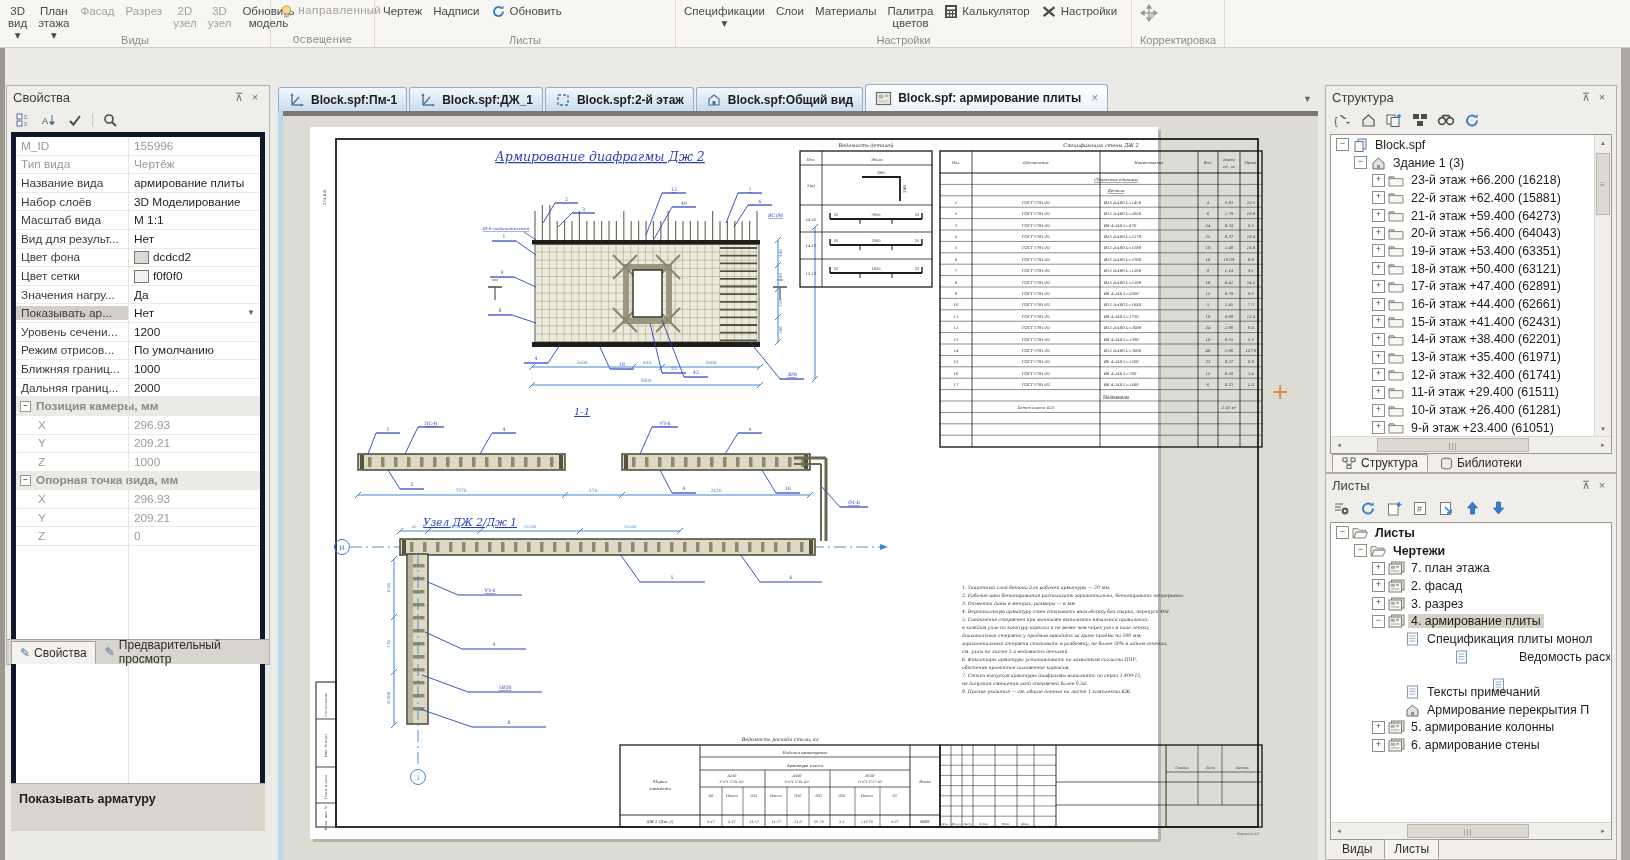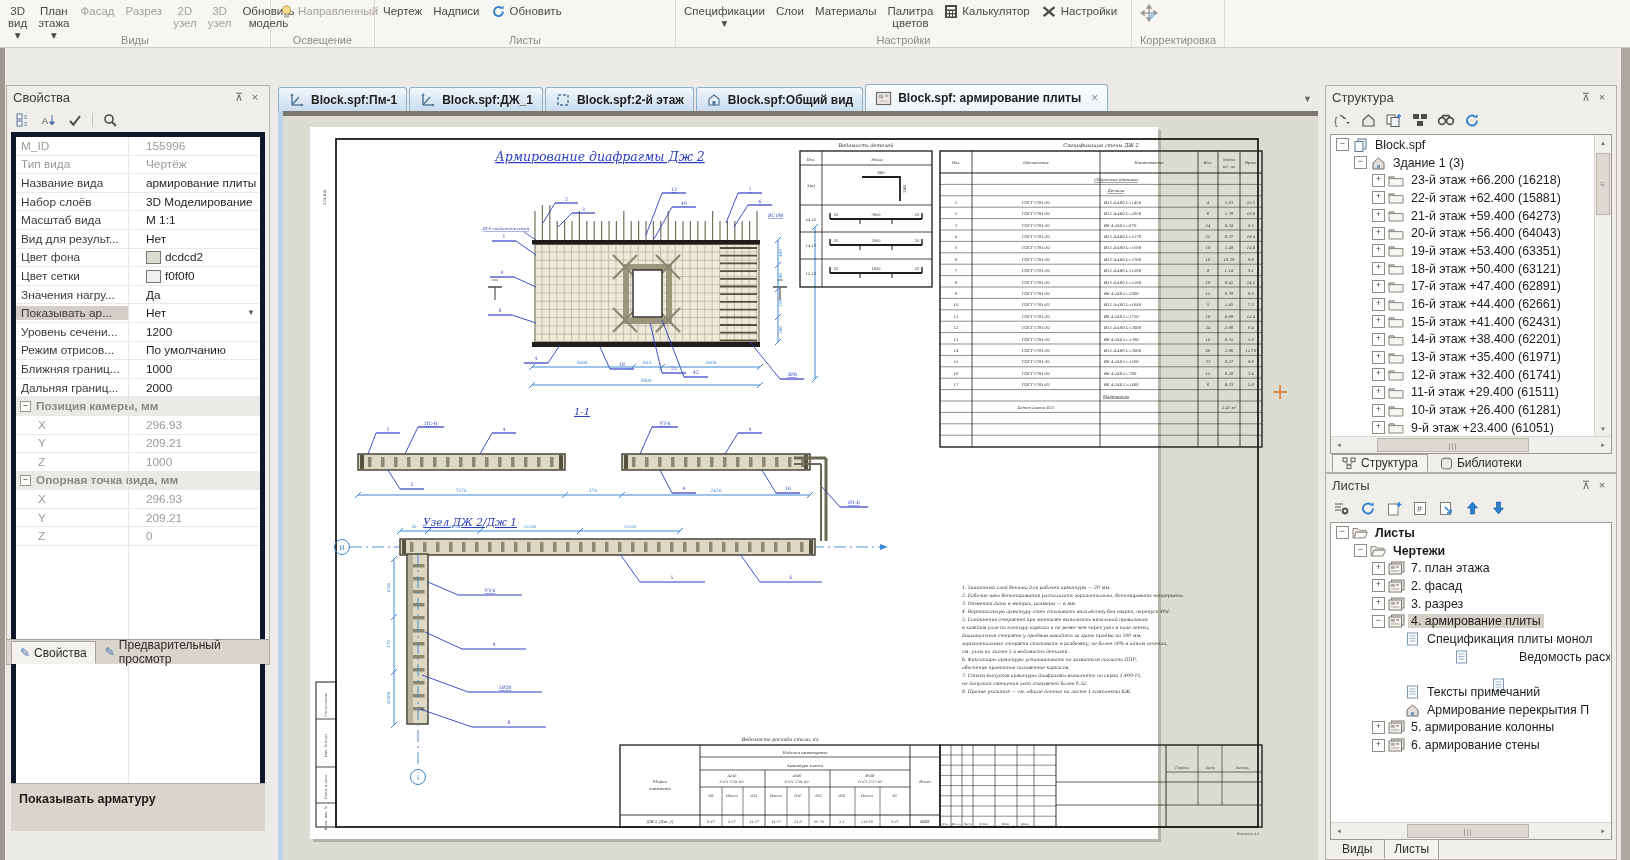--- a/index.html
+++ b/index.html
@@ -24,21 +24,21 @@
   .pbtn{width:16px;height:14px;text-align:center;font-size:11px;color:#6c6a66;line-height:14px;cursor:default}
   .ptools{height:24px;display:flex;align-items:center;gap:8px;padding:0 7px}
   .tico{width:18px;height:16px;display:inline-flex;align-items:center;justify-content:center;font-size:12px;color:#5c5a56}
   .tsep{width:1px;height:14px;background:#c9c6c1}
   
   .pgrid{position:absolute;left:4px;right:4px;background:#fff;border:5px solid #0f172a;overflow:hidden}
   .pgrid:after{content:"";position:absolute;left:112px;top:0;bottom:0;width:1px;background:#e7e5e1}
   .prow{display:flex;height:17.6px;border-bottom:1px solid #ebe9e5;font-size:11.8px;align-items:center;position:relative}
   .pname{width:112px;flex:0 0 112px;padding-left:5px;box-sizing:border-box;color:#3b3a37;
          white-space:nowrap;overflow:hidden}
-  .pval{flex:1;padding-left:18px;color:#201f1d;white-space:nowrap;overflow:hidden;display:flex;align-items:flex-end;gap:4px}
+  .pval{flex:1;padding-left:6px;color:#201f1d;white-space:nowrap;overflow:hidden;display:flex;align-items:flex-end;gap:4px}
   .prow.muted .pname,.prow.muted .pval{color:#9c9a96}
   .prow.sel .pname{background:#d2cfc9}
   .psec{display:flex;align-items:center;height:17.6px;background:#eceae6;border-bottom:1px solid #ebe9e5;
         font-size:11.8px;font-weight:bold;color:#8c8a85;gap:5px;padding-left:4px}
   .pbox{width:9px;height:9px;border:1px solid #9a978f;background:#fff;font-size:8px;line-height:7px;
         text-align:center;color:#6c6a66;flex:0 0 9px}
   .swatch{width:13px;height:11px;border:1px solid #777;display:inline-block}
   .ddarr{position:absolute;right:2px;top:2px;width:14px;height:13px;color:#5f5d59;font-size:8px;
          text-align:center;line-height:13px}
   .pdesc{position:absolute;left:4px;right:4px;background:#d8d5cd;border-top:1px solid #b3b0ab;
@@ -103,21 +103,21 @@
         <div class="ritem muted"><span>Разрез</span></div>
         <div class="ritem muted"><span>2D
 узел</span></div>
         <div class="ritem muted"><span>3D
 узел</span></div>
         <div class="ritem"><span>Обновить
 модель</span></div>
       </div>
       <div class="rlabel">Виды</div>
     </div>
-    <div class="rgroup" style="width: 103px;">
+    <div class="rgroup" style="width: 103px; font-family: Liberation Mono, monospace;">
       <div class="ritems">
         <div class="ritem muted"><span class="ric"><svg width="15" height="16" viewBox="0 0 15 16">
               <circle cx="7.5" cy="6" r="4.2" fill="#f5dd8a" stroke="#b9a04e"></circle>
               <rect x="5.5" y="10" width="4" height="3" fill="#c9c6c0" stroke="#8f8d87" stroke-width=".6"></rect>
             </svg></span><span>Направленный</span></div>
       </div>
       <div class="rlabel">Освещение</div>
     </div>
     <div class="rgroup" style="width: 300px;">
       <div class="ritems">

